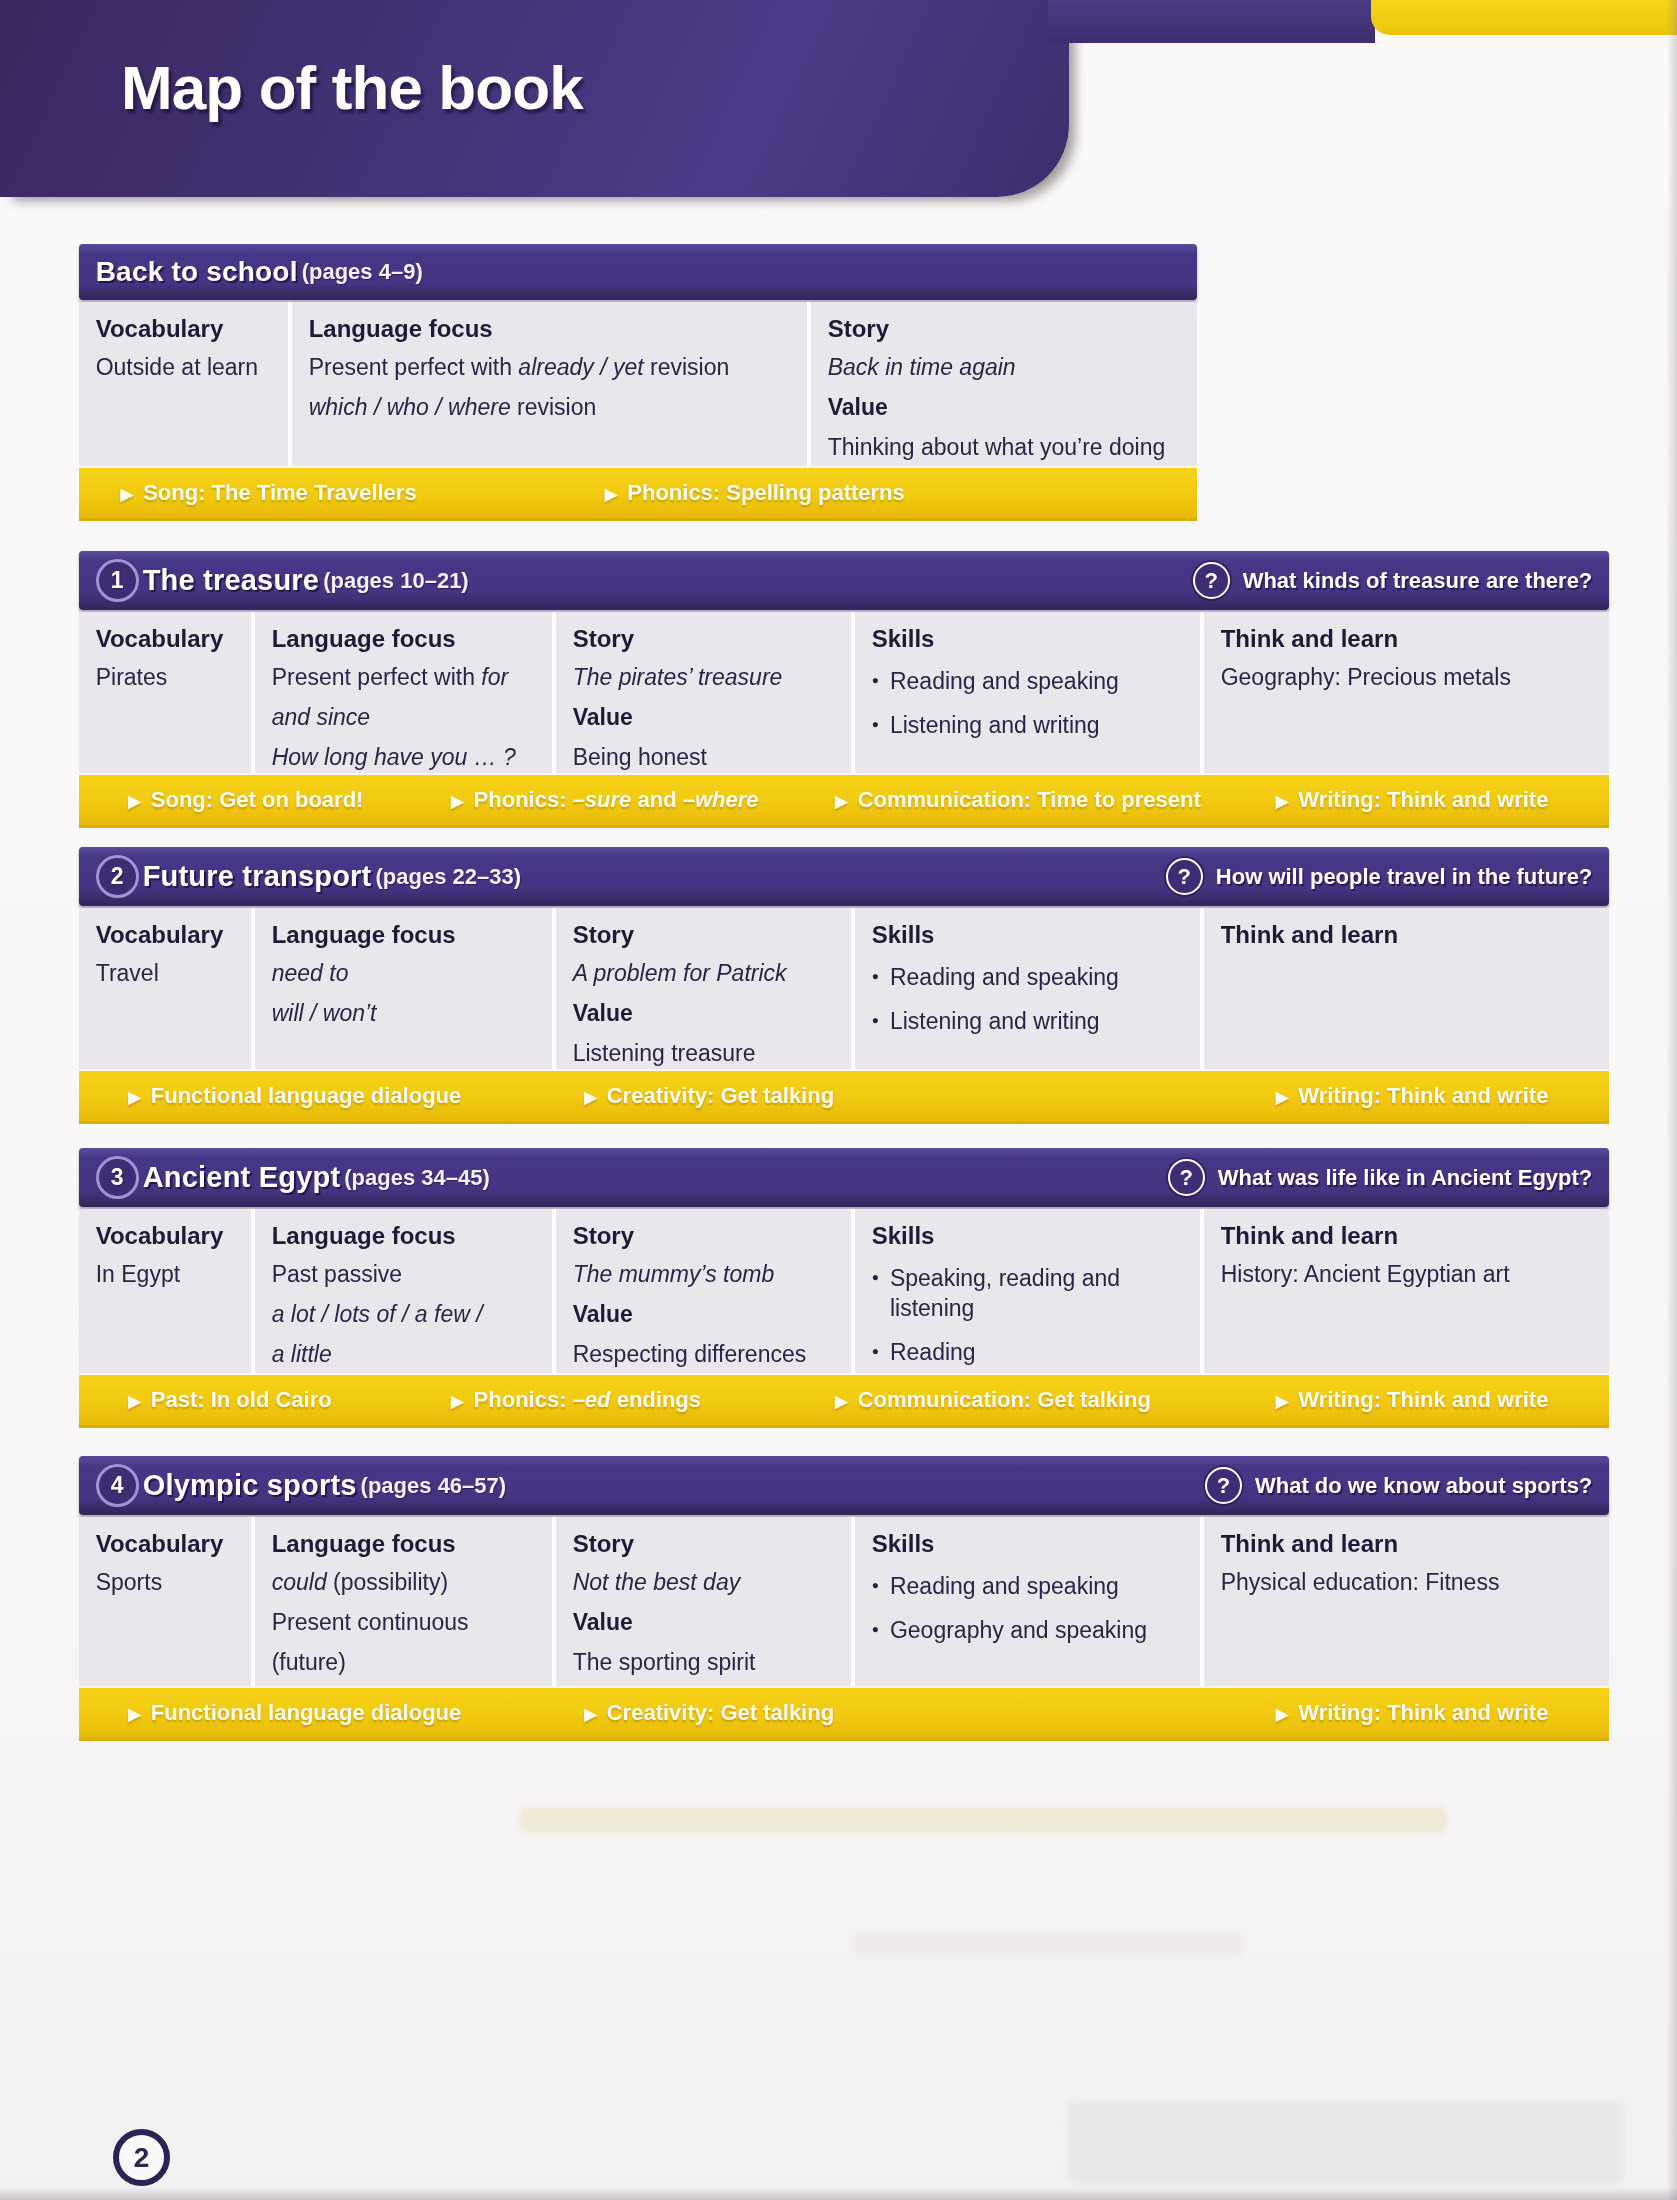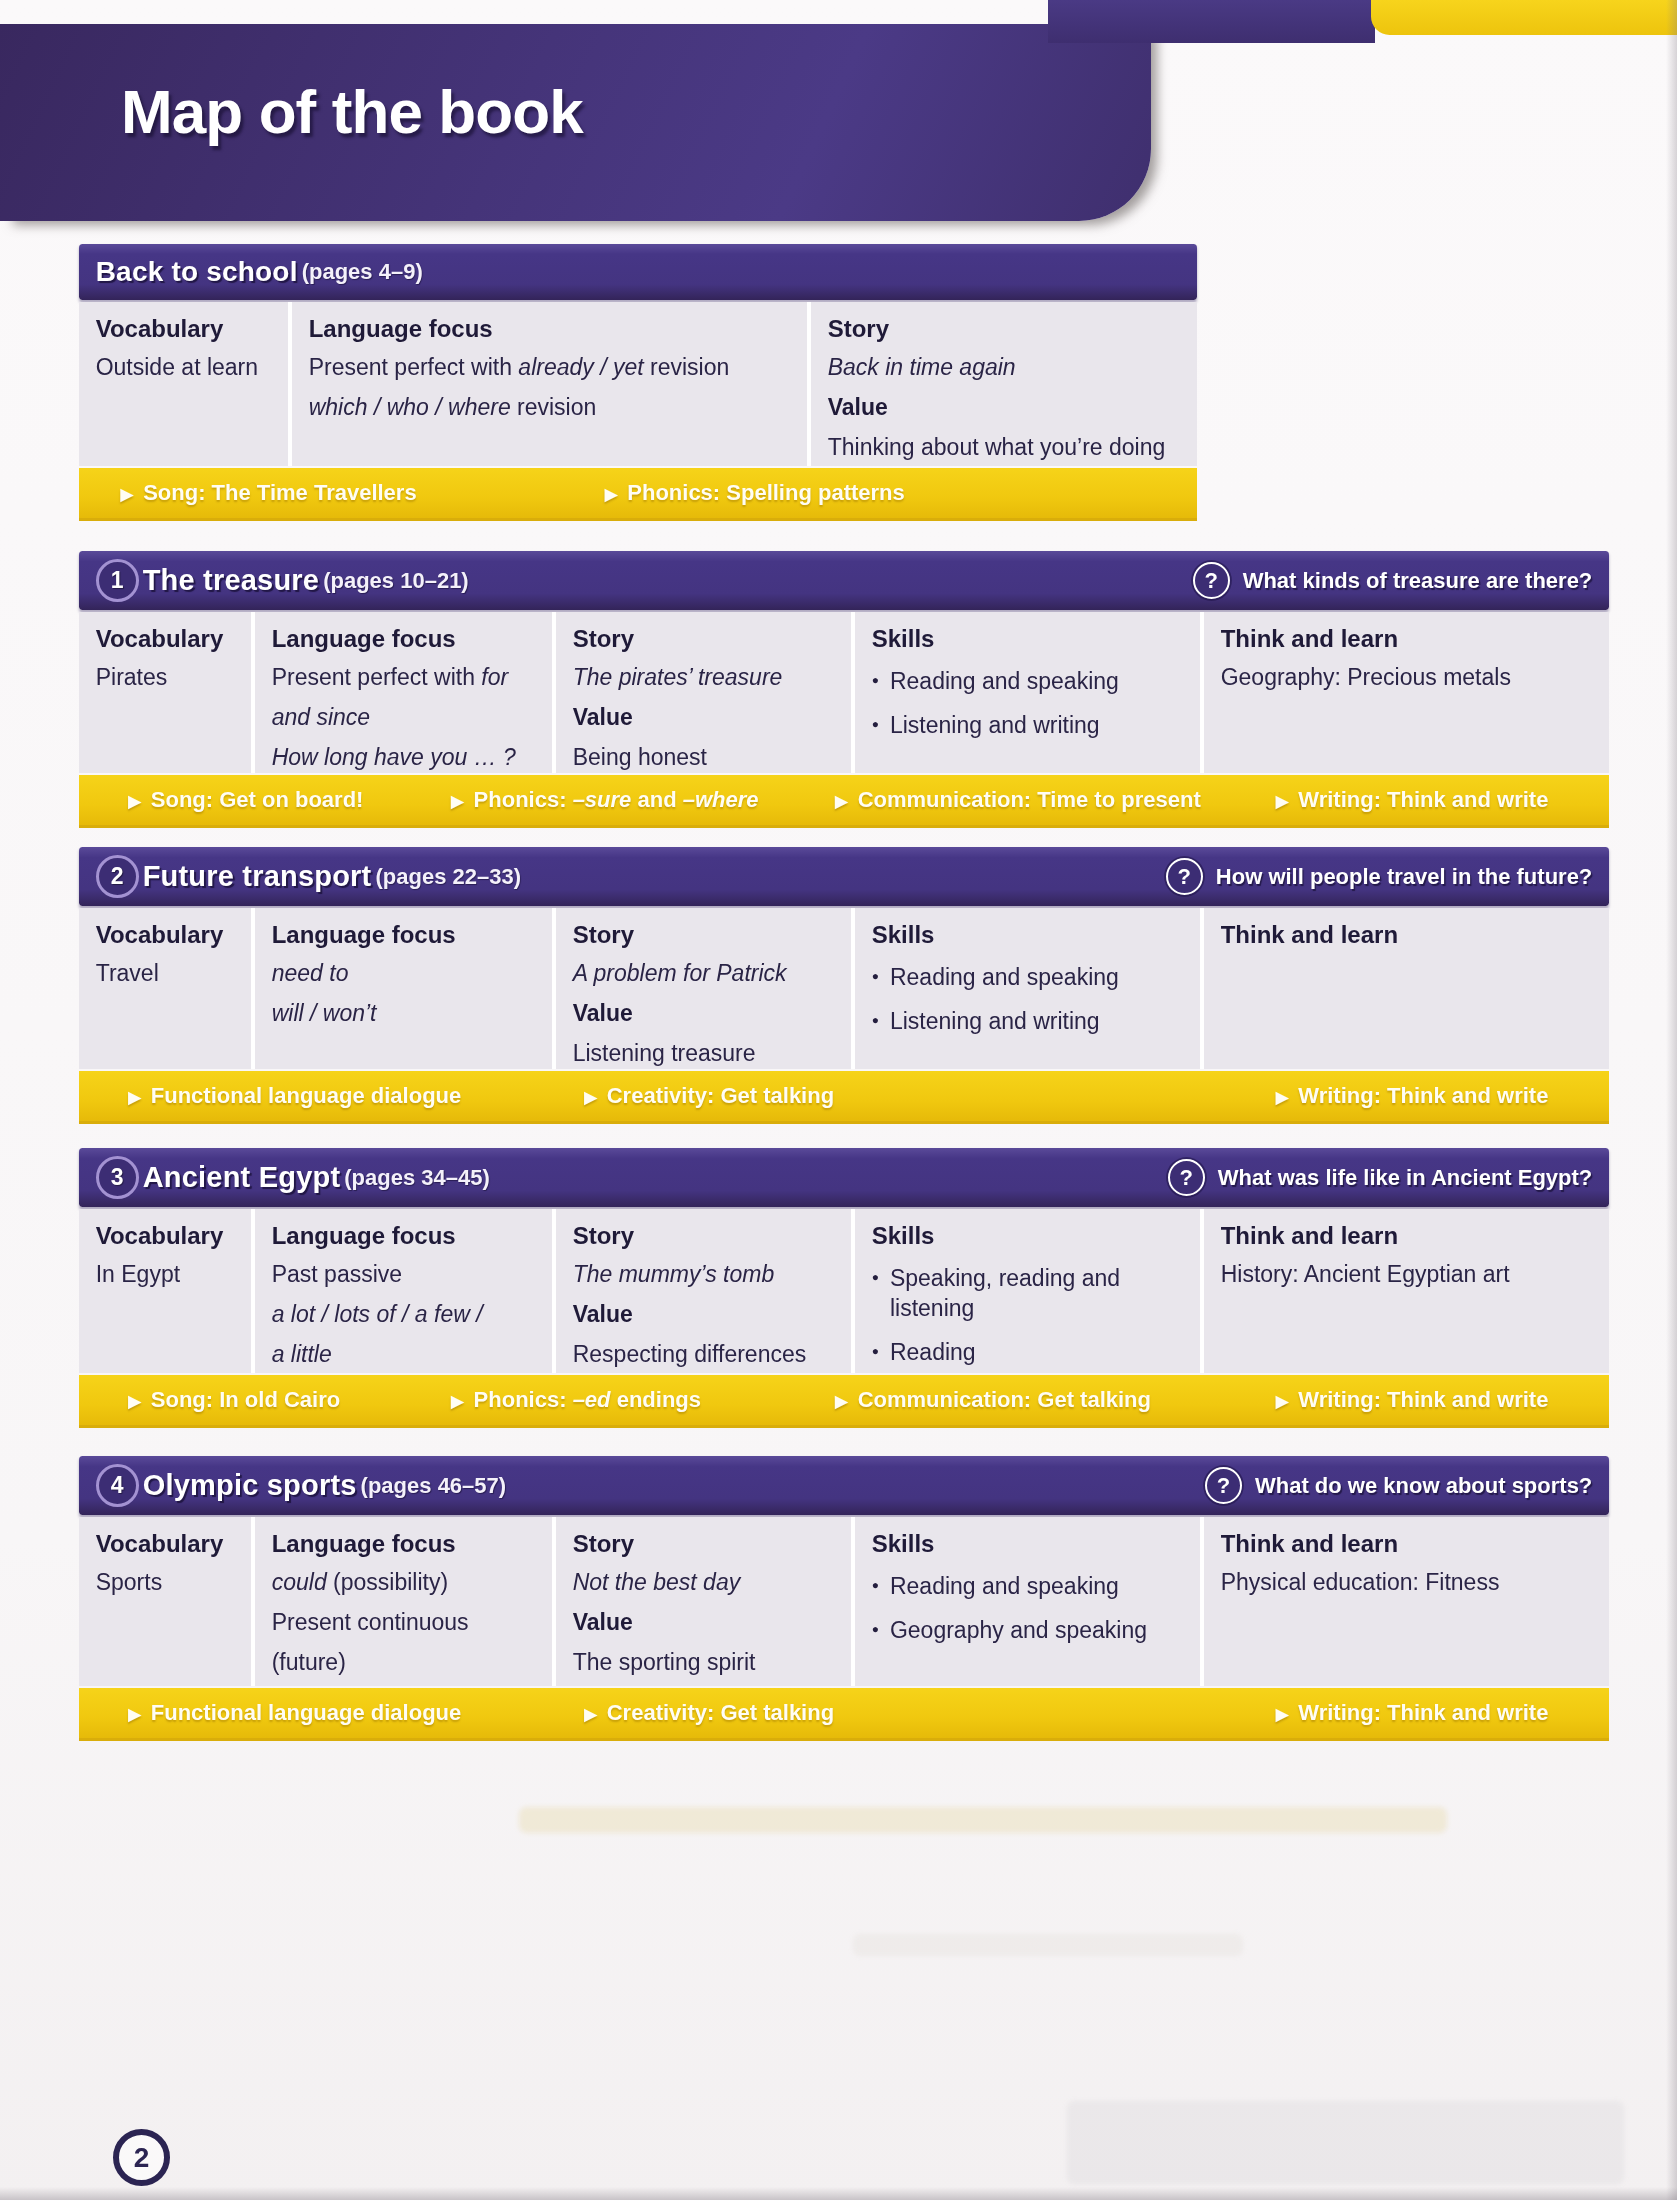--- a/index.html
+++ b/index.html
@@ -3,25 +3,24 @@
 <meta charset="utf-8">
 <style>
   html,body{margin:0;padding:0;background:#d8d4d6;}
   #page{
     position:relative;width:1677px;height:2200px;overflow:hidden;
     background:linear-gradient(180deg,#fbf9fa 0%,#f8f6f7 70%,#f3f0f1 100%);
     font-family:"Liberation Sans","DejaVu Sans",sans-serif;color:#262043;
   }
   
   .banner{
-    position:absolute;left:0;top:0;width:1151px;height:197px;
+    position:absolute;left:0;top:0;width:1069px;height:197px;
     background:linear-gradient(115deg,#39285f 0%,#453479 45%,#4b3a86 70%,#3f2f6e 100%);
     border-radius:0 0 72px 0;
     box-shadow:9.3px 7.4px 11px -3.7px rgba(90,82,80,0.55);
-    margin-top:24px;
   }
   .banner-title{
     position:absolute;left:121px;top:52px;
     font-size:62px;font-weight:bold;letter-spacing:-0.9px;color:#ffffff;
     text-shadow:2.8px 3.7px 2.8px rgba(12,6,32,0.5);
   }
   .top-strip{
     position:absolute;left:1048px;top:0;width:327px;height:43px;
     background:linear-gradient(180deg,#4a3a85,#3e2e6f);
   }
@@ -308,21 +307,21 @@
           </div>
       </div>
       <div class="cell">
         <div class="chead">Think and learn</div>
         <div>
             <div class="line"><span class="txt"><span>History: Ancient Egyptian art</span></span></div>
           </div>
       </div>
     </div>
     <footer class="ybar">
-      <span class="yitem" style="left:3.2%"><span class="play">▶</span><span><span>Song: In old Cairo</span></span></span>
+      <span class="yitem" style="left:3.2%"><span class="play">▶</span><span><span>Past: In old Cairo</span></span></span>
       <span class="yitem" style="left:24.3%"><span class="play">▶</span><span><span>Phonics: </span><span class="it">–ed</span><span> endings</span></span></span>
       <span class="yitem" style="left:49.4%"><span class="play">▶</span><span><span>Communication: Get talking</span></span></span>
       <span class="yitem" style="left:78.2%"><span class="play">▶</span><span><span>Writing: Think and write</span></span></span>
     </footer>
   </section>
 
   <section class="unit" style="top:1456px;width:1530px;height:285px;">
     <header class="hbar">
       <span class="num">4</span>
       <span class="ttl">Olympic sports</span>

